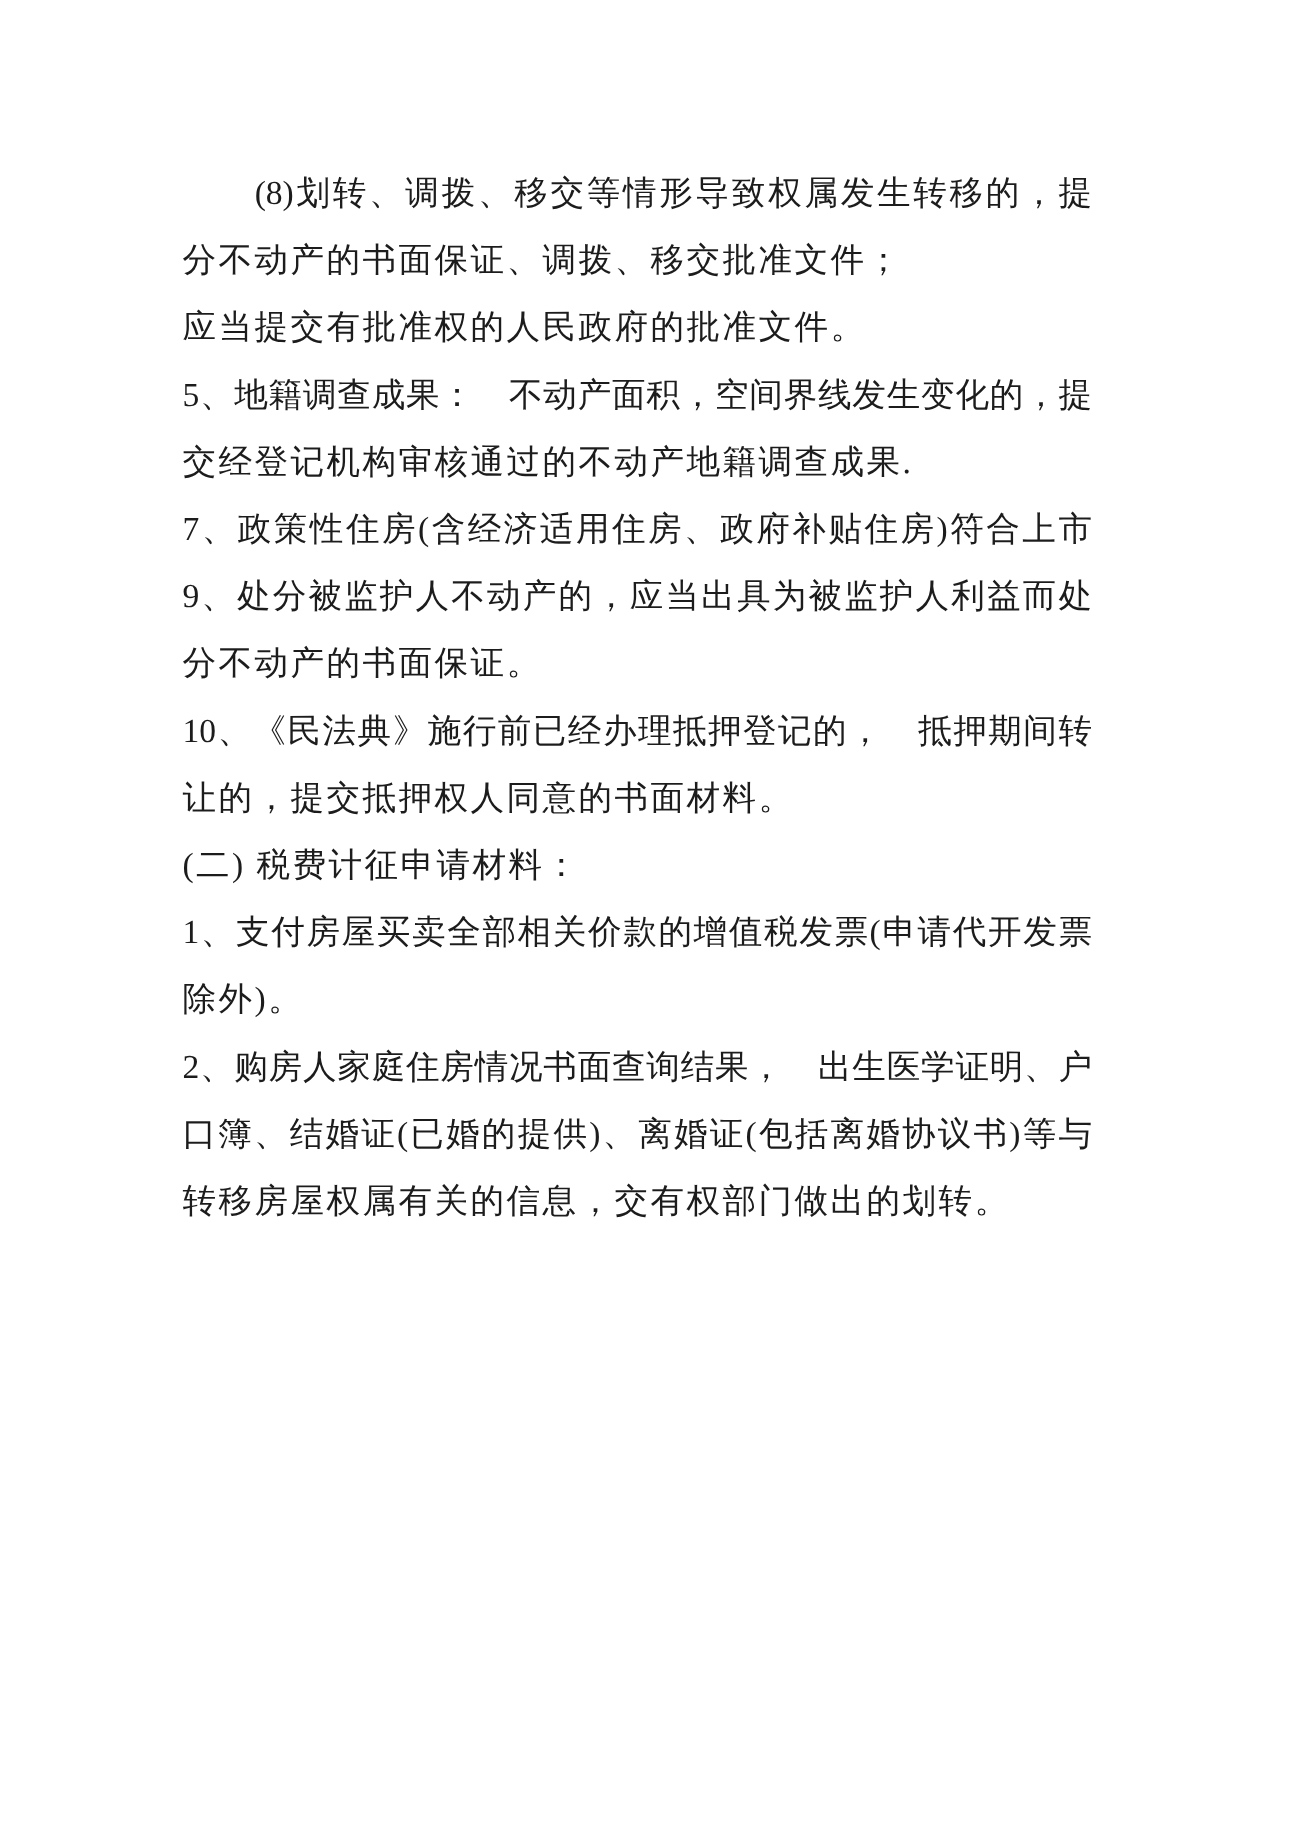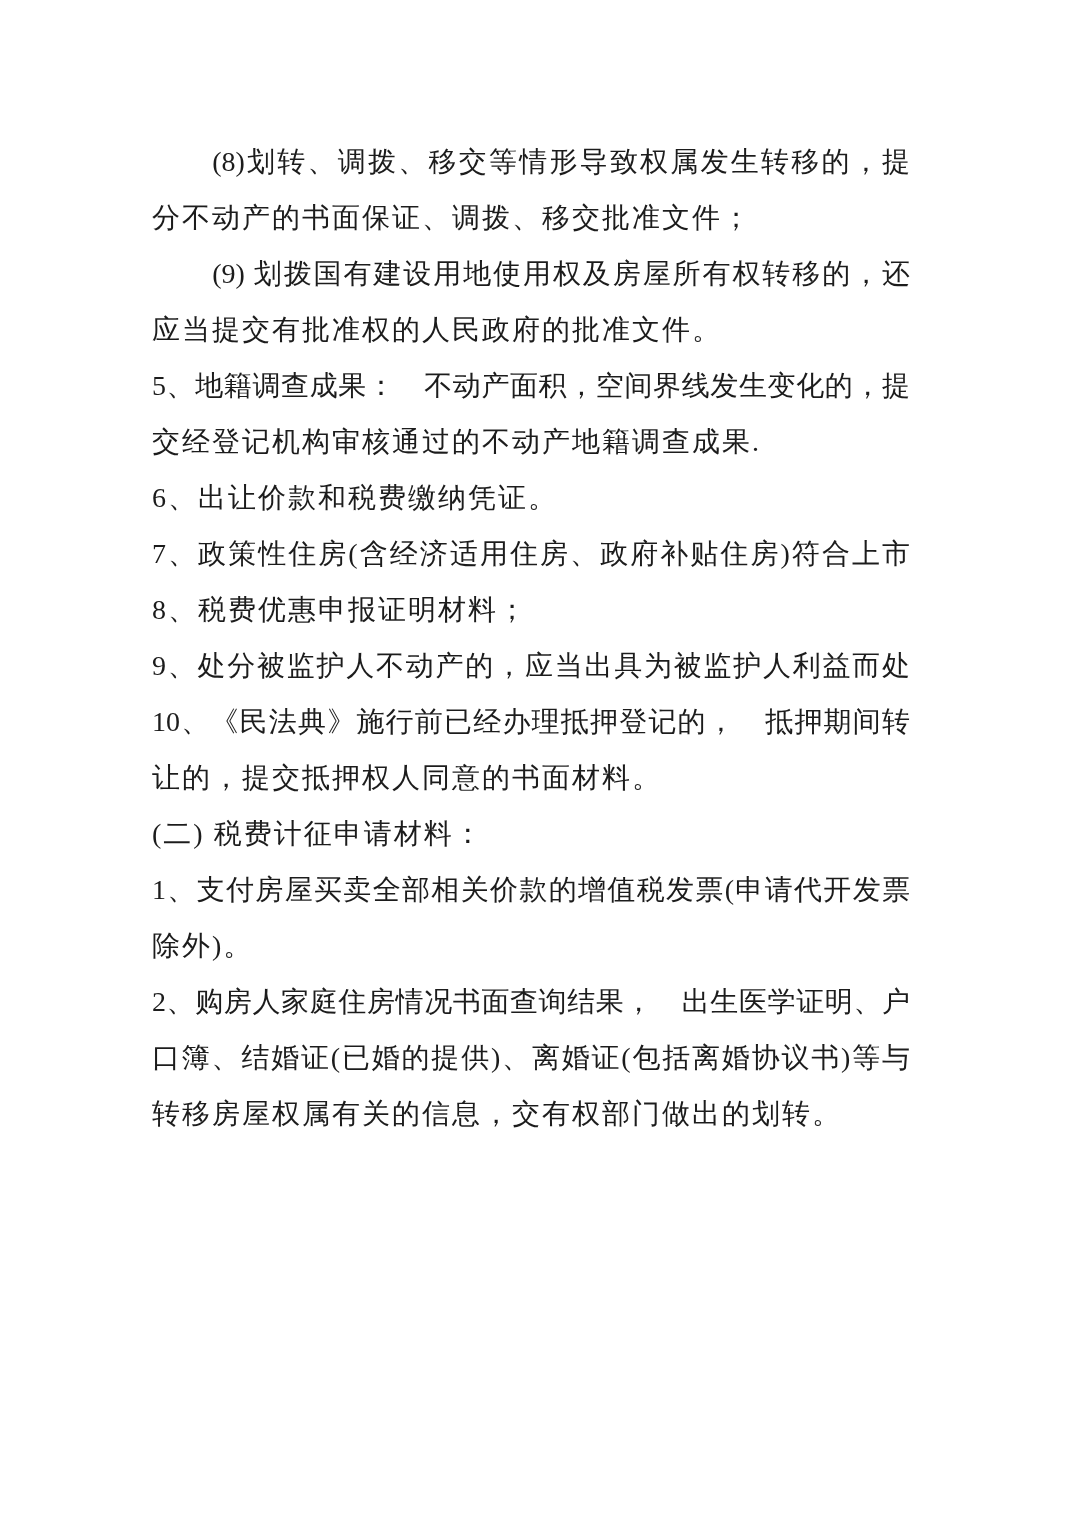--- a/index.html
+++ b/index.html
@@ -43,28 +43,26 @@
     text-indent: 2.15em;
   }
 </style>
 </head>
 <body>
 
 <div class="page">
   <div class="textblock">
     <div class="line jst ind">(8)划转、调拨、移交等情形导致权属发生转移的，提</div>
     <div class="line">分不动产的书面保证、调拨、移交批准文件；</div>
-    <div class="line jst ind">(9) 划拨国有建设用地使用权及房屋所有权转移的，还</div>
     <div class="line">应当提交有批准权的人民政府的批准文件。</div>
     <div class="line jst">5、地籍调查成果：　不动产面积，空间界线发生变化的，提</div>
     <div class="line">交经登记机构审核通过的不动产地籍调查成果.</div>
-    <div class="line">6、出让价款和税费缴纳凭证。</div>
     <div class="line jst">7、政策性住房(含经济适用住房、政府补贴住房)符合上市</div>
-    <div class="line">8、税费优惠申报证明材料；</div>
     <div class="line jst">9、处分被监护人不动产的，应当出具为被监护人利益而处</div>
+    <div class="line">分不动产的书面保证。</div>
     <div class="line jst">10、《民法典》施行前已经办理抵押登记的，　抵押期间转</div>
     <div class="line">让的，提交抵押权人同意的书面材料。</div>
     <div class="line">(二) 税费计征申请材料：</div>
     <div class="line jst">1、支付房屋买卖全部相关价款的增值税发票(申请代开发票</div>
     <div class="line">除外)。</div>
     <div class="line jst">2、购房人家庭住房情况书面查询结果，　出生医学证明、户</div>
     <div class="line jst">口簿、结婚证(已婚的提供)、离婚证(包括离婚协议书)等与</div>
     <div class="line">转移房屋权属有关的信息，交有权部门做出的划转。</div>
   </div>
 </div>

